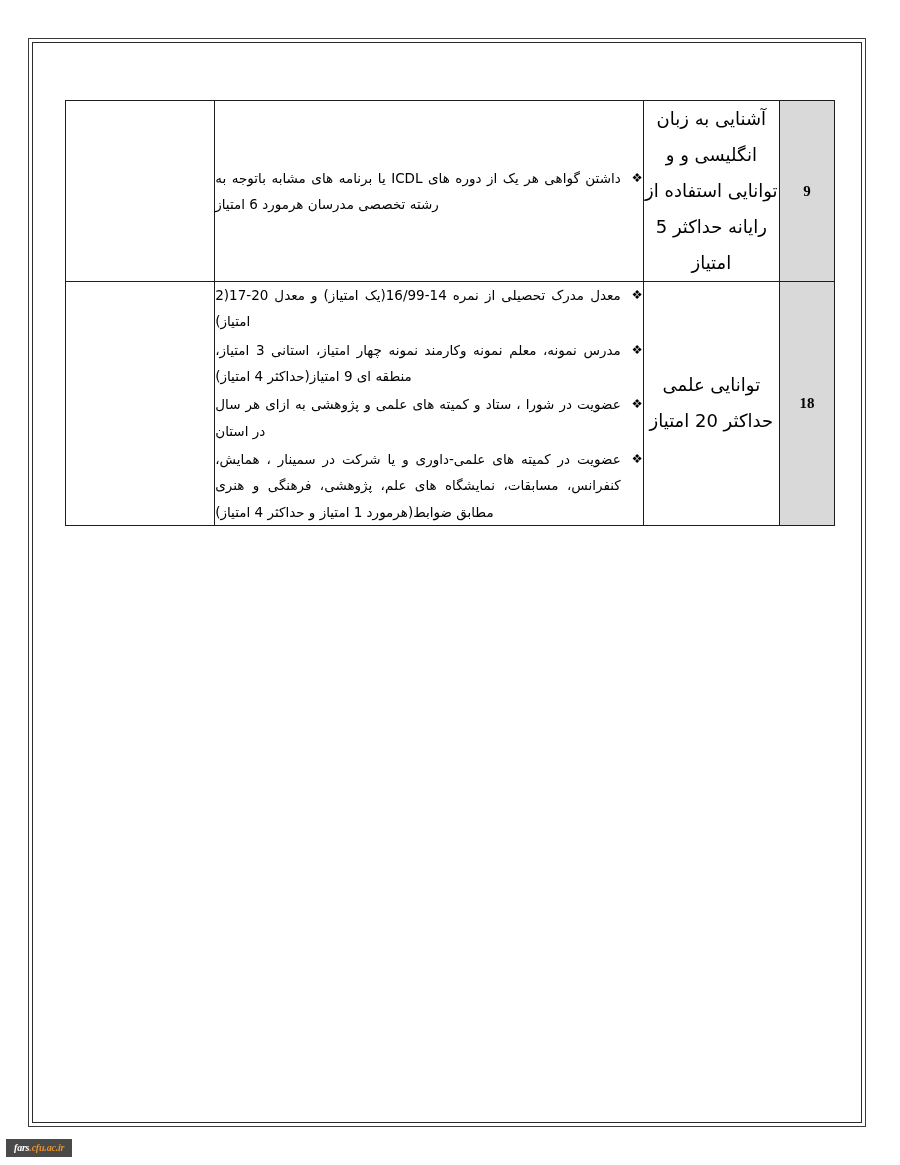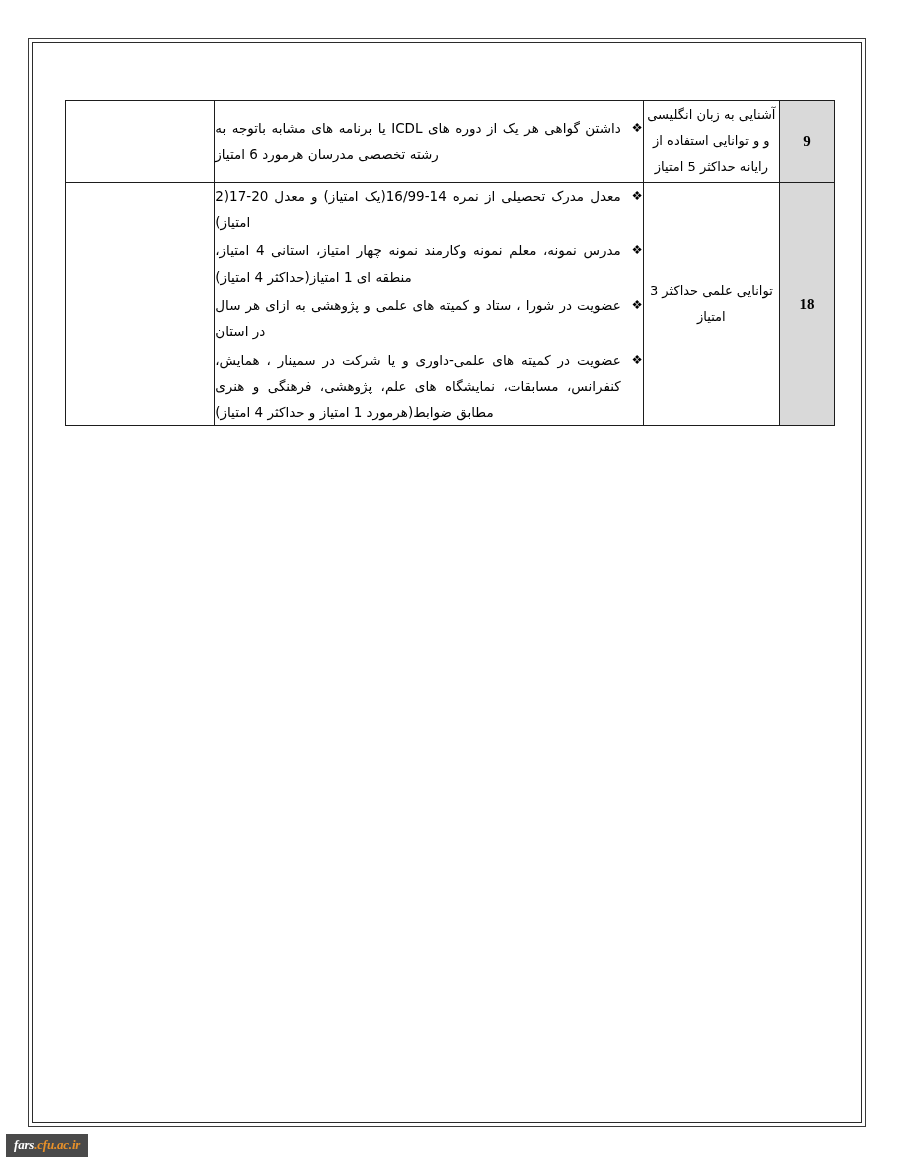--- a/index.html
+++ b/index.html
@@ -63,21 +63,21 @@
     text-align: center;
     font-family: "Liberation Serif", "DejaVu Serif", serif;
     font-weight: bold;
     font-size: 15px;
     color: #000000;
   }
 
   .col-label {
     width: 135px;
     text-align: center;
-    font-size: 13px;
+    font-size: 18px;
     line-height: 2.0;
     color: #000000;
     padding: 6px 8px;
   }
 
   .col-content {
     width: 427px;
     padding: 7px 10px 9px 10px;
     font-size: 13.5px;
     color: #000000;
@@ -119,21 +119,21 @@
   
   .watermark {
     position: absolute;
     left: 6px;
     bottom: 8px;
     background: #4a4a4a;
     padding: 3px 8px 4px 8px;
     font-family: "Liberation Serif", "DejaVu Serif", serif;
     font-style: italic;
     font-weight: bold;
-    font-size: 13px;
+    font-size: 10px;
     letter-spacing: -0.2px;
     direction: ltr;
     white-space: nowrap;
   }
   .watermark .wm-a { color: #ffffff; }
   .watermark .wm-b { color: #e8912a; }
 </style>
 </head>
 <body>
 
@@ -154,30 +154,30 @@
               <span class="bullet-mark">❖</span>
               <span>داشتن گواهی هر یک از دوره های ICDL یا برنامه های مشابه باتوجه به رشته تخصصی  مدرسان هرمورد 6 امتیاز</span>
             </li>
           </ul>
         </td>
         <td class="col-blank"></td>
       </tr>
 
       <tr class="row-10">
         <td class="col-num">18</td>
-        <td class="col-label">توانایی علمی حداکثر 3 امتیاز</td>
+        <td class="col-label">توانایی علمی حداکثر 20 امتیاز</td>
         <td class="col-content">
           <ul class="bullets">
             <li>
               <span class="bullet-mark">❖</span>
               <span>معدل مدرک تحصیلی از نمره 14-16/99(یک امتیاز) و معدل 20-17(2 امتیاز)</span>
             </li>
             <li>
               <span class="bullet-mark">❖</span>
-              <span>مدرس نمونه، معلم نمونه وکارمند نمونه چهار امتیاز، استانی 4 امتیاز، منطقه ای 1 امتیاز(حداکثر 4 امتیاز)</span>
+              <span>مدرس نمونه، معلم نمونه وکارمند نمونه چهار امتیاز، استانی 3 امتیاز، منطقه ای 9 امتیاز(حداکثر 4 امتیاز)</span>
             </li>
             <li>
               <span class="bullet-mark">❖</span>
               <span>عضویت در شورا ، ستاد و کمیته های علمی و پژوهشی به ازای هر سال در استان</span>
             </li>
             <li>
               <span class="bullet-mark">❖</span>
               <span>عضویت در کمیته های علمی-داوری و یا شرکت در سمینار ، همایش، کنفرانس، مسابقات، نمایشگاه های علم، پژوهشی، فرهنگی و هنری مطابق ضوابط(هرمورد 1 امتیاز و حداکثر 4 امتیاز)</span>
             </li>
           </ul>

